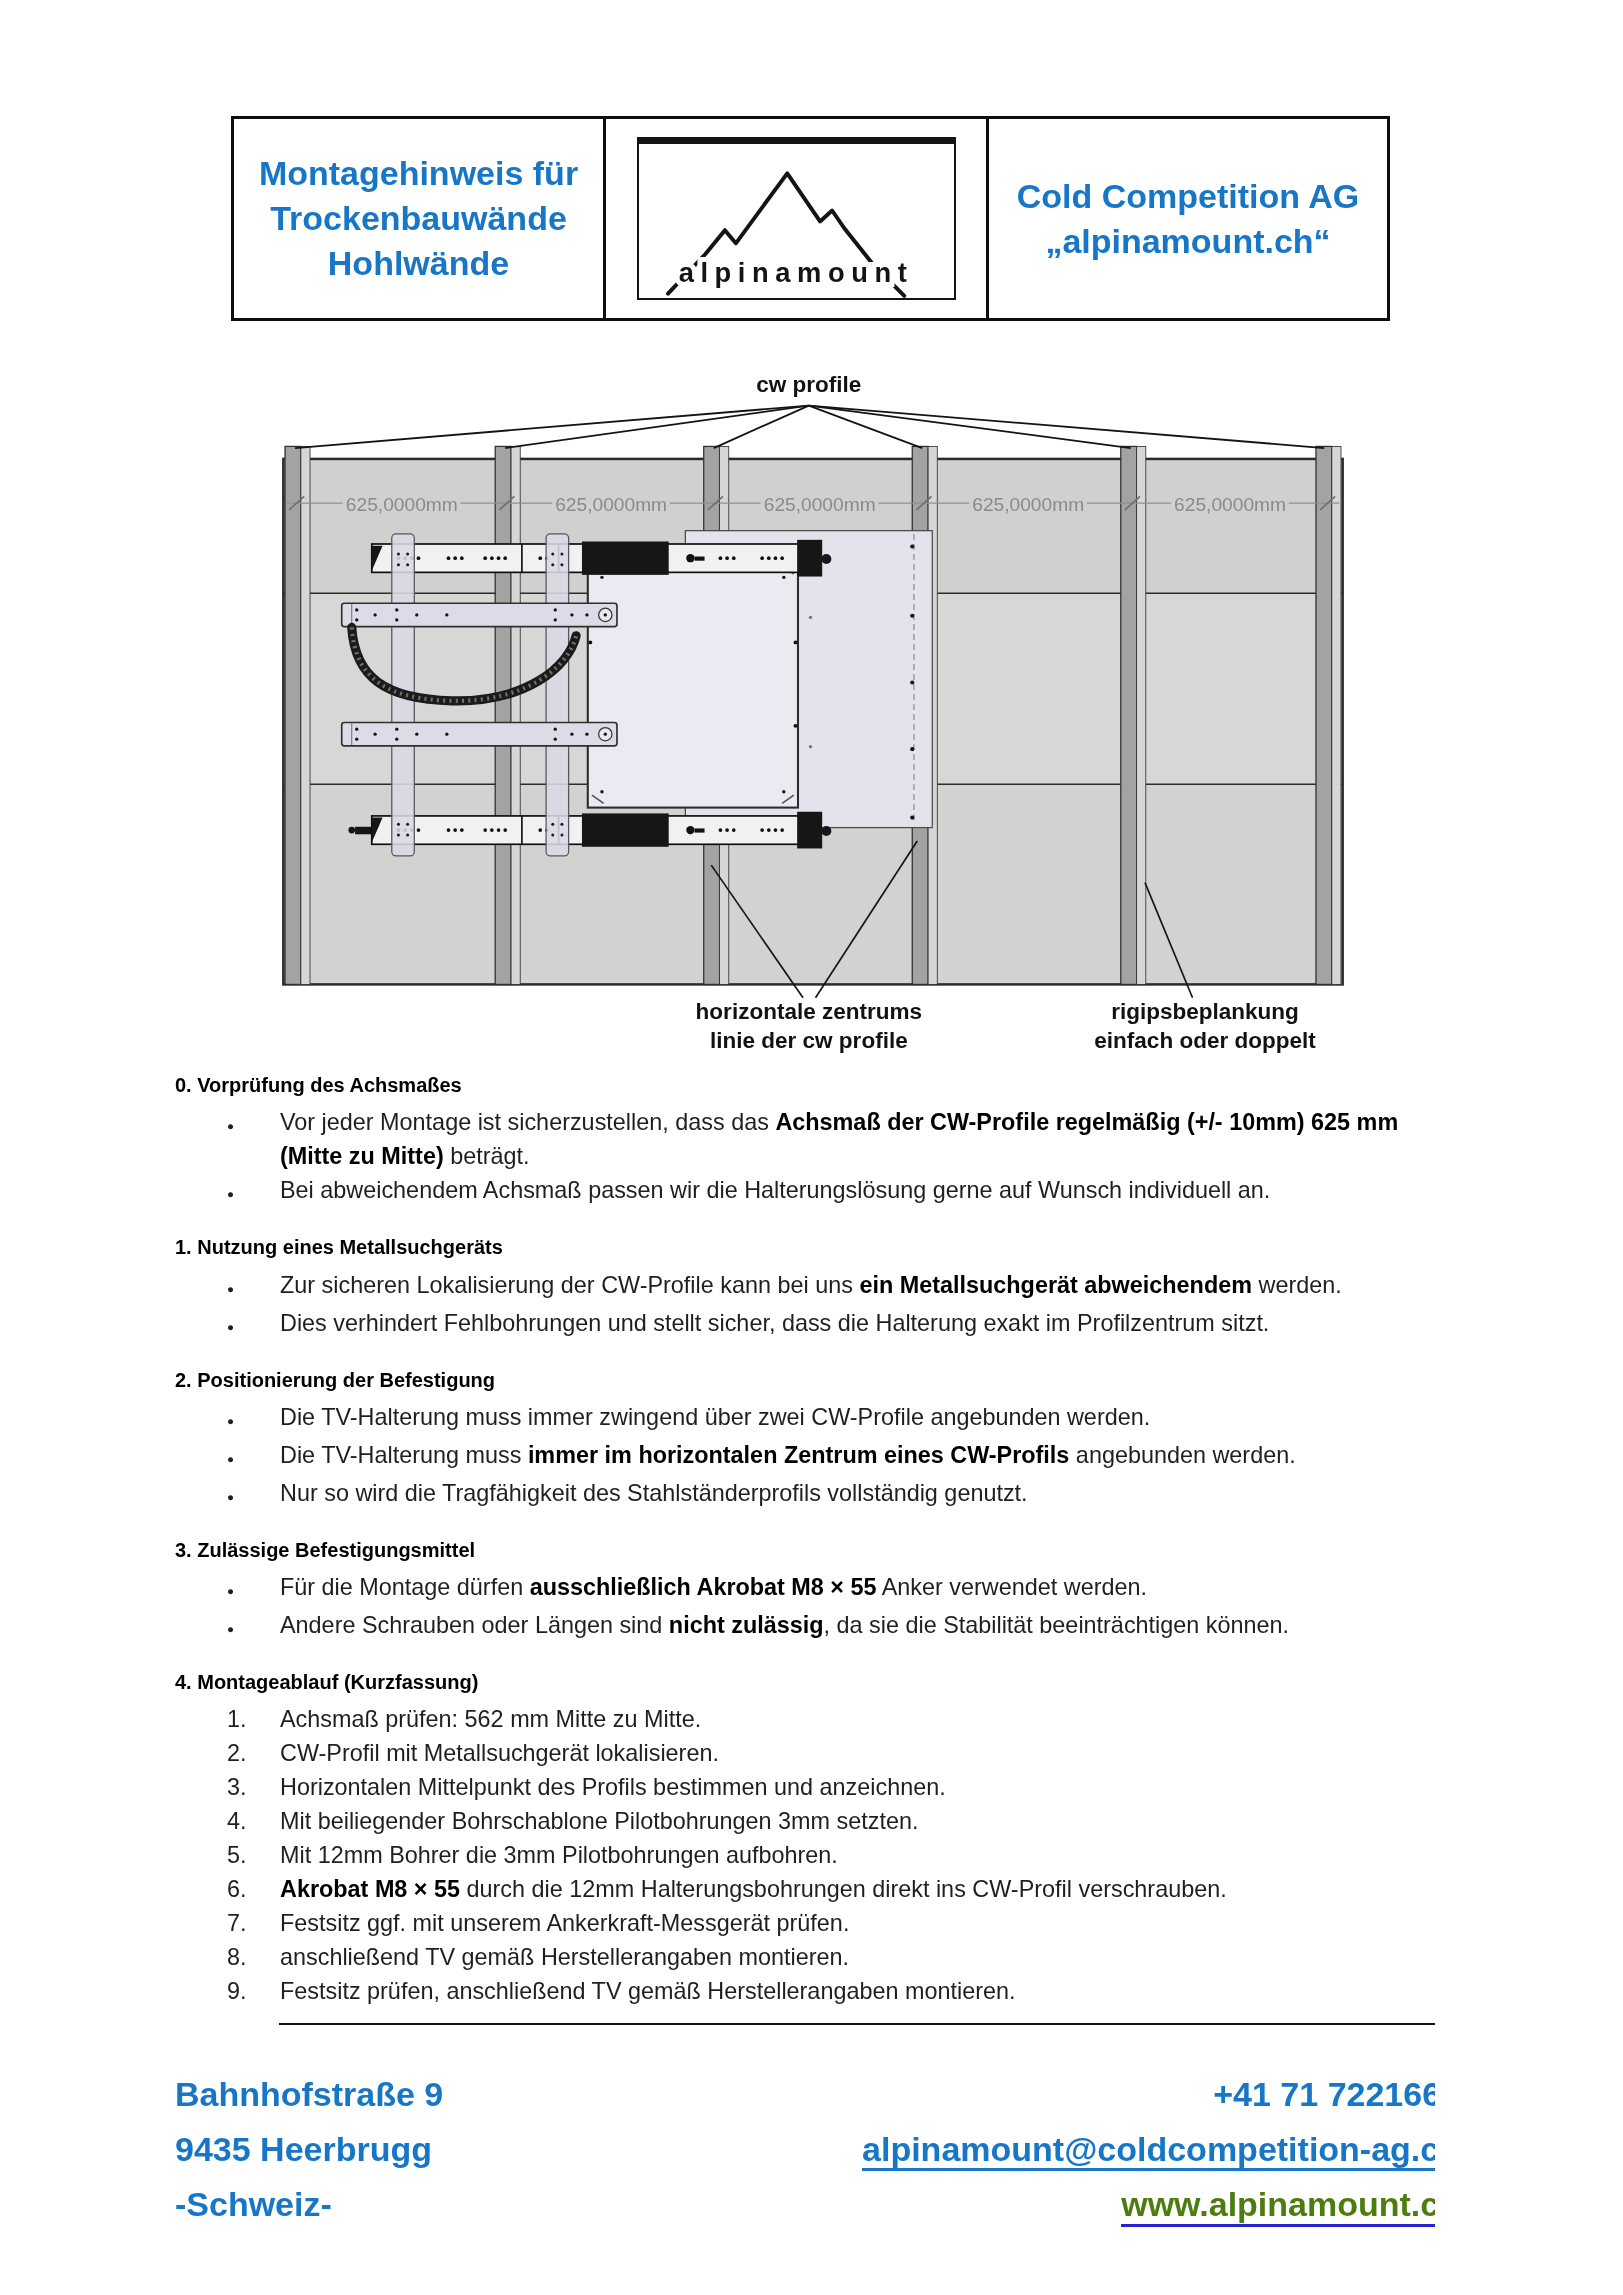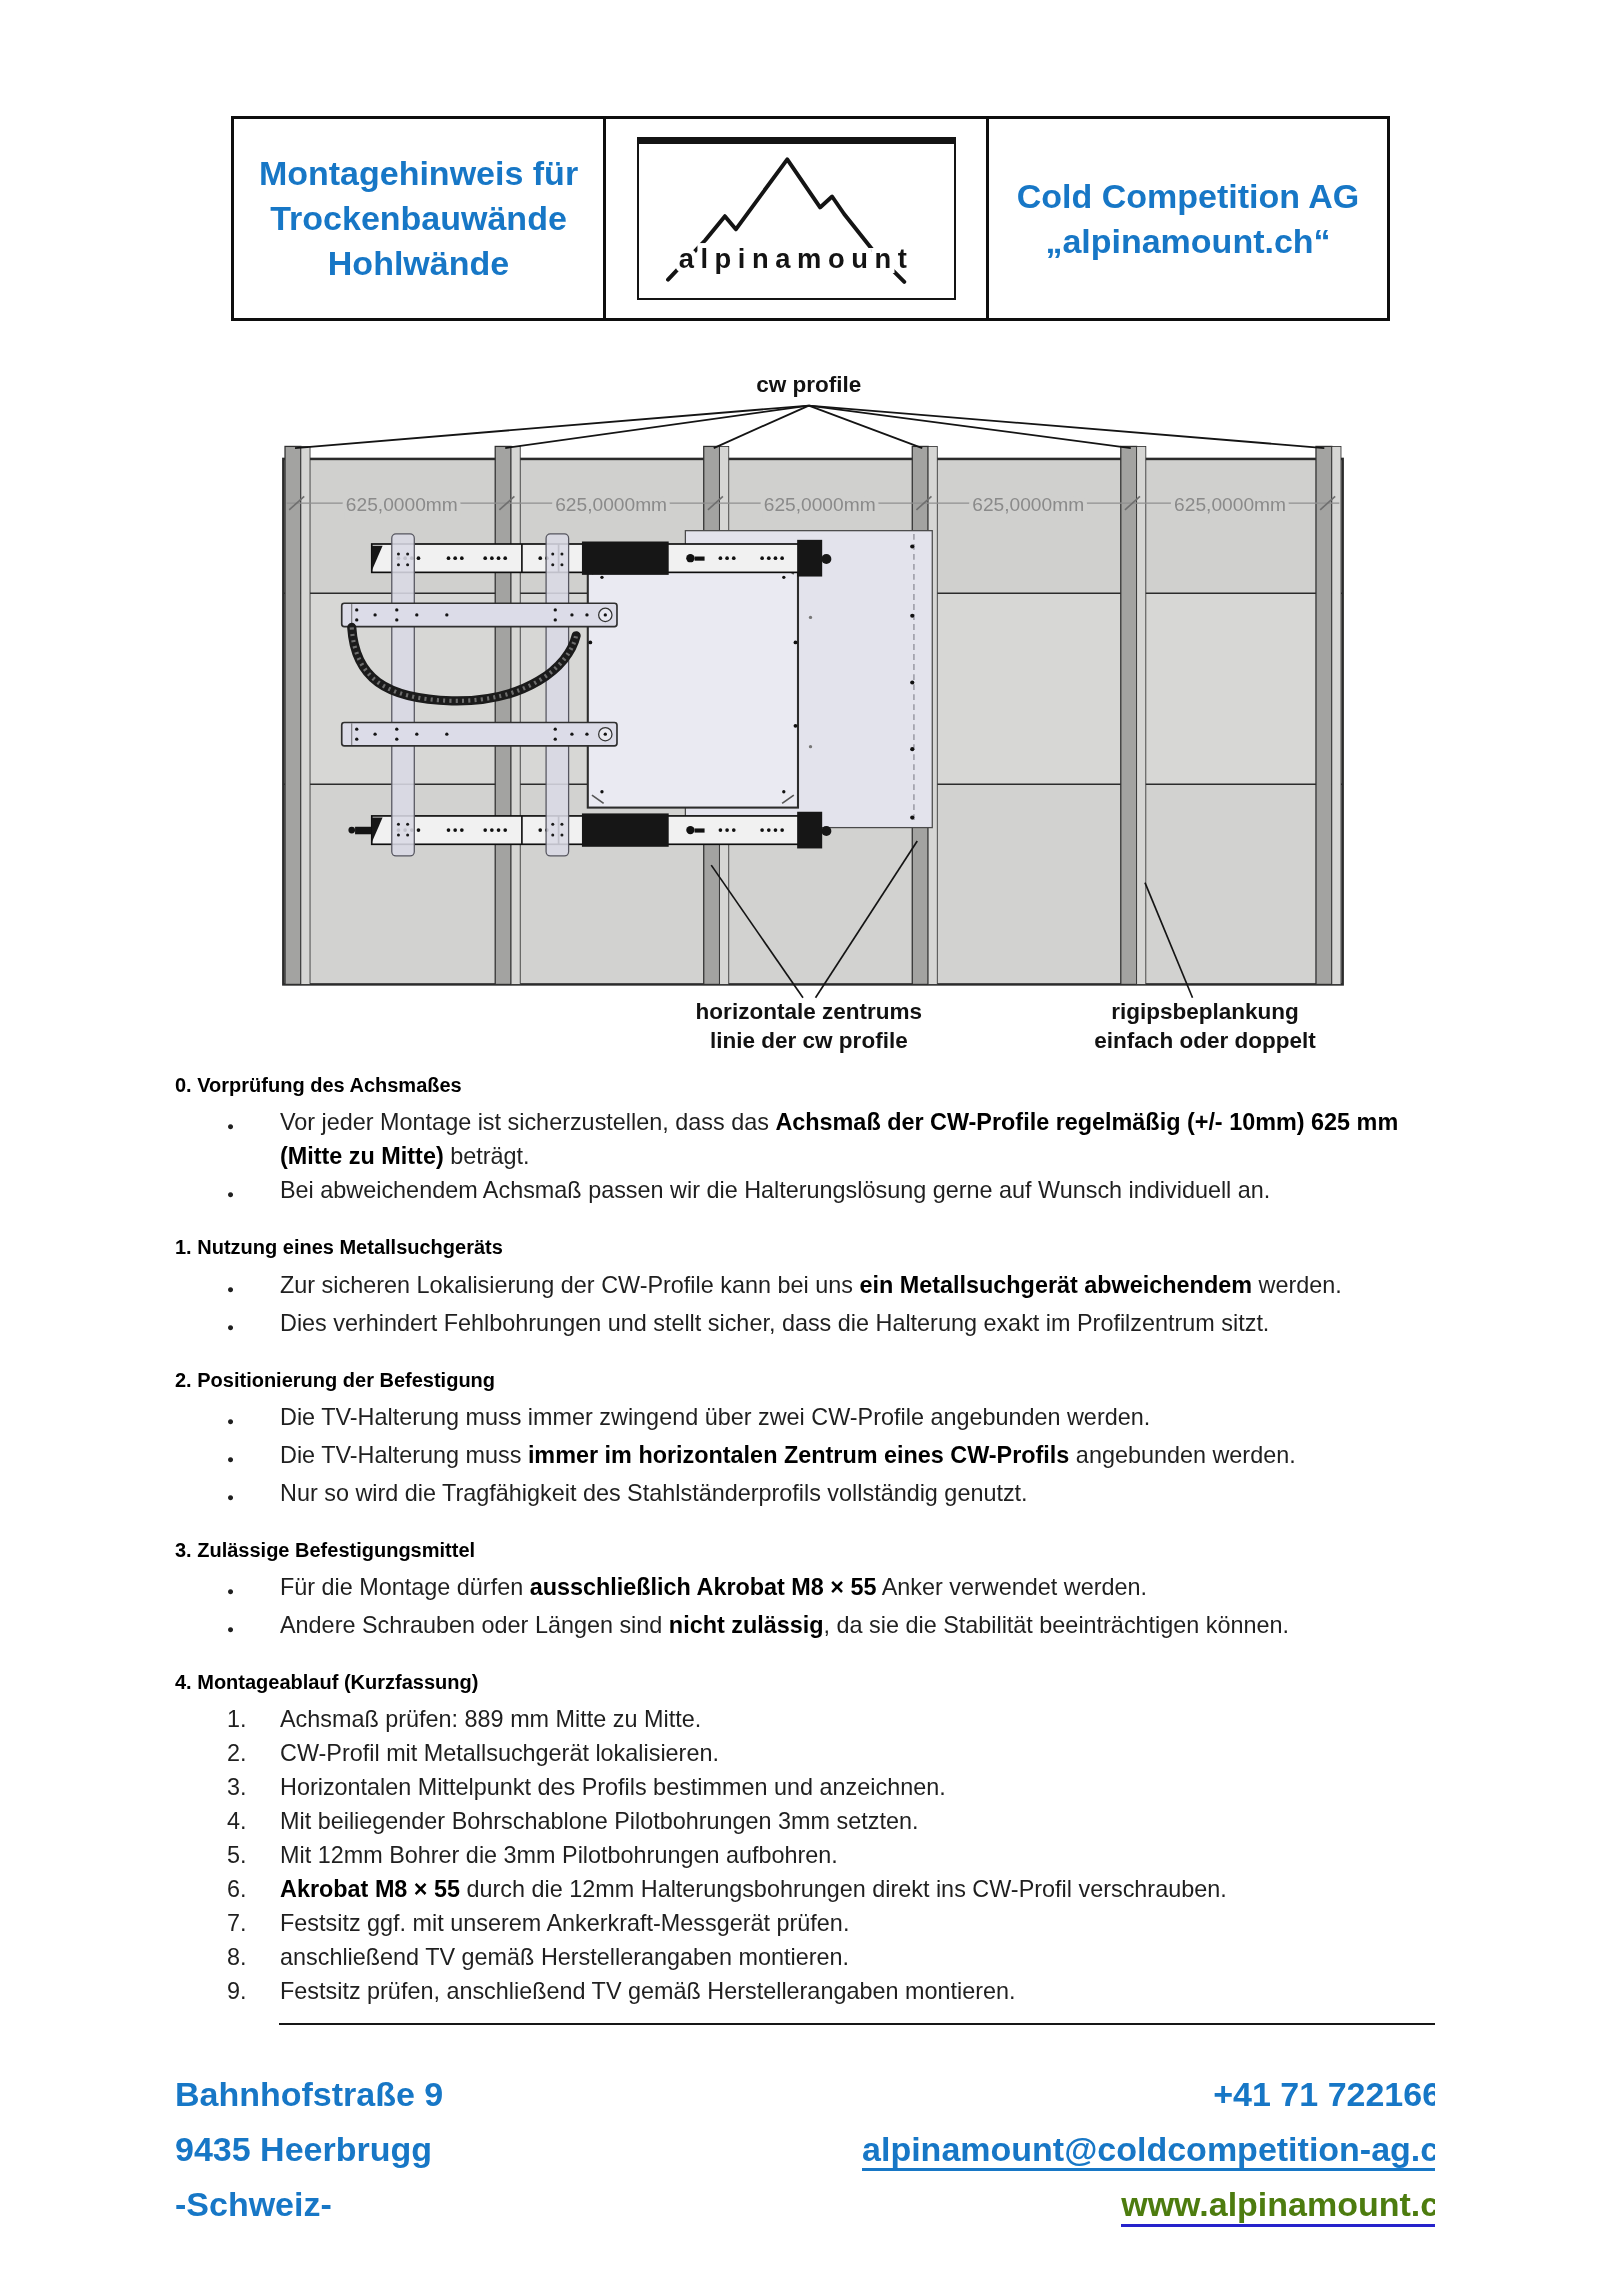--- a/index.html
+++ b/index.html
@@ -14,21 +14,21 @@
     border:3.3px solid #0e0e0e; box-sizing:border-box; display:flex; background:#fff;
   }
   .hcell { box-sizing:border-box; display:flex; align-items:center; justify-content:center; }
   .hcell + .hcell { border-left:3.3px solid #0e0e0e; }
   .hcell.c1 { width:369px; }
   .hcell.c2 { width:383px; }
   .hcell.c3 { flex:1; }
   .blue-title { text-align:center; font-weight:bold; font-size:34px; line-height:45px; color:#1777c6; }
   .logo-box {
     width:319px; height:163px; border:2.5px solid #141414; border-top:7.5px solid #141414;
-    box-sizing:border-box; display:flex; align-items:flex-start; justify-content:center; background:#fff;
+    box-sizing:border-box; display:flex; align-items:flex-end; justify-content:center; background:#fff;
   }
 
   
   .diagram { position:absolute; left:275px; top:367px; width:1076px; height:701px; }
   .dg-label { font-family:"Liberation Sans", sans-serif; font-weight:bold; font-size:27px; fill:#121212; }
   .dg-dim   { font-family:"Liberation Sans", sans-serif; font-size:23px; fill:#8a8a8a;
               paint-order:stroke; stroke:#d0d0ce; stroke-width:10px; }
 
   
   .content { position:absolute; left:175px; top:1069px; width:1286px; font-size:23.4px; line-height:34px; color:#1f1f1f; }
@@ -404,21 +404,21 @@
             <span class="li-text"><span>Andere Schrauben oder Längen sind </span><span class="b">nicht zulässig</span><span>, da sie die Stabilität beeinträchtigen können.</span></span>
           </li>
       </ul>
     </div>
 
     <div class="sec">
       <div class="sec-h">4. Montageablauf (Kurzfassung)</div>
       <ol class="nlist">
         <li class="li">
             <span class="marker">1.</span>
-            <span class="li-text"><span>Achsmaß prüfen: 889 mm Mitte zu Mitte.</span></span>
+            <span class="li-text"><span>Achsmaß prüfen: 562 mm Mitte zu Mitte.</span></span>
           </li>
         <li class="li">
             <span class="marker">2.</span>
             <span class="li-text"><span>CW-Profil mit Metallsuchgerät lokalisieren.</span></span>
           </li>
         <li class="li">
             <span class="marker">3.</span>
             <span class="li-text"><span>Horizontalen Mittelpunkt des Profils bestimmen und anzeichnen.</span></span>
           </li>
         <li class="li">

